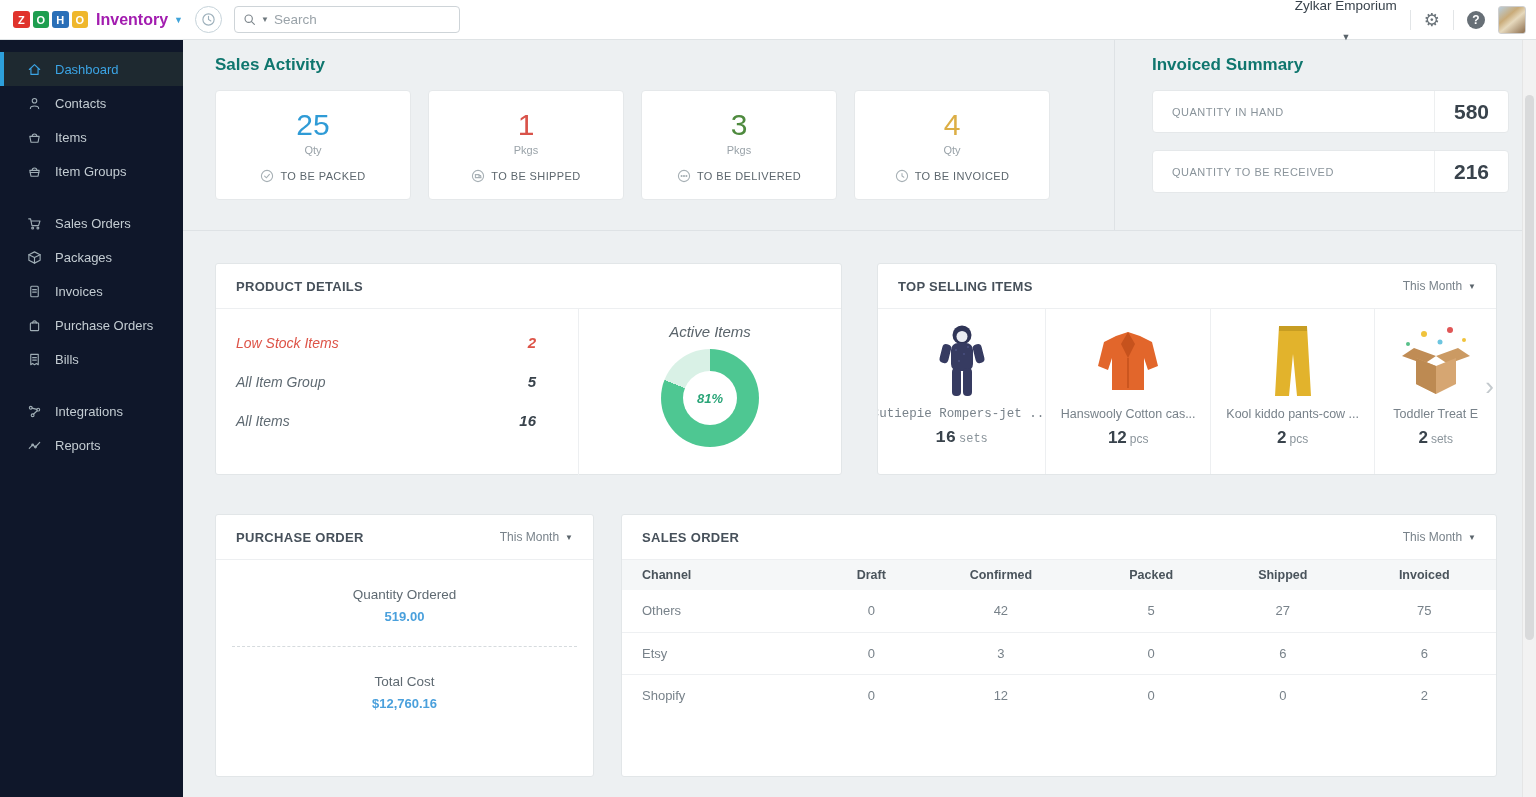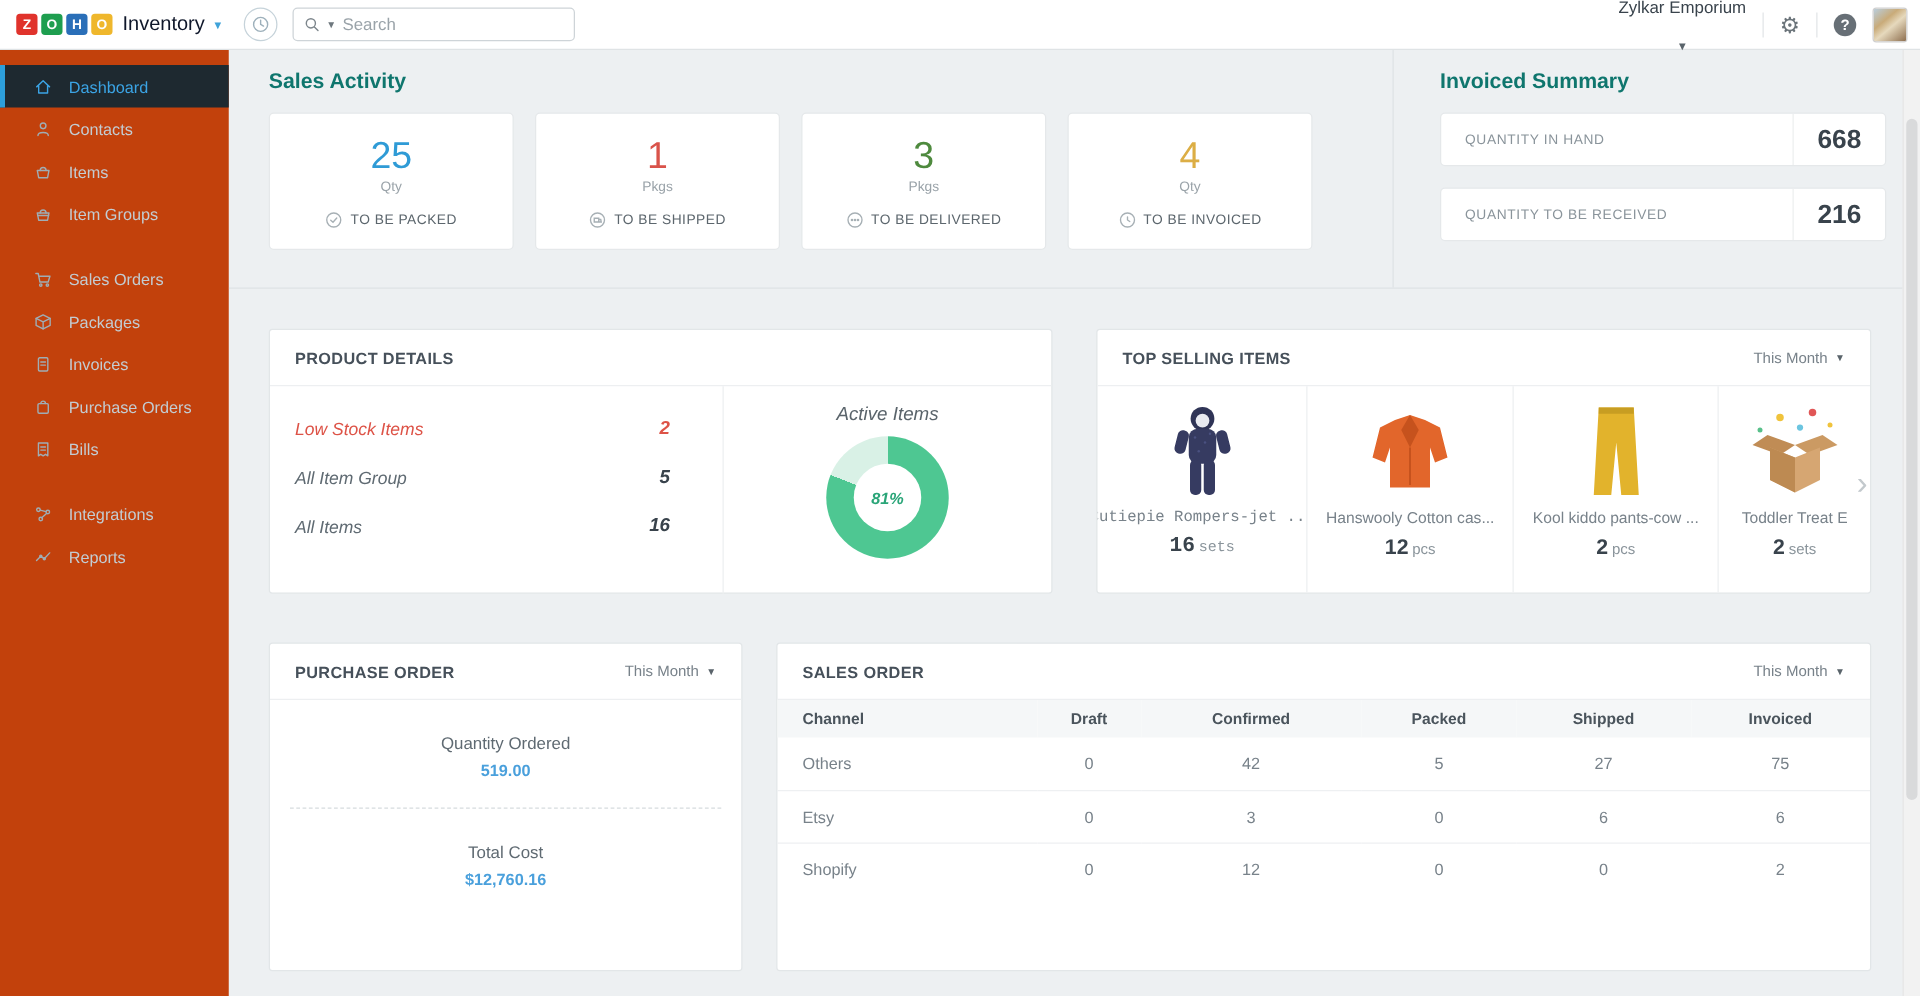--- a/index.html
+++ b/index.html
@@ -3,38 +3,38 @@
 <meta charset="utf-8">
 <style>
   * { margin:0; padding:0; box-sizing:border-box; }
   html,body { width:1536px; height:797px; overflow:hidden; }
   body { font-family:"Liberation Sans", sans-serif; background:#edf0f2; color:#39434c; }
 
   
   .topbar { height:40px; background:#fff; border-bottom:1px solid #dfe3e5; display:flex; align-items:center; position:relative; z-index:5; }
   .brand { width:183px; min-width:183px; padding-left:13px; display:flex; align-items:center; gap:2px; }
   .logo-letter { width:17px; height:17px; border-radius:3px; color:#fff; font-size:11px; font-weight:bold; display:flex; align-items:center; justify-content:center; margin-right:1px; }
-  .product-name { font-size:16px; font-weight:normal; color:#0f172a; margin-left:5px; }
+  .product-name { font-size:16px; font-weight:bold; color:#a21caf; margin-left:5px; }
   .brand .caret { color:#3fa3d9; font-size:9px; margin-left:4px; }
   .history-btn { width:27px; height:27px; border:1px solid #c6d3da; border-radius:50%; display:flex; align-items:center; justify-content:center; color:#9db0bb; margin-left:12px; background:#fff; }
   .search-box { width:226px; height:27px; border:1px solid #ced4d8; border-radius:4px; background:#fff; display:flex; align-items:center; padding:0 8px; margin-left:12px; gap:5px; }
   .search-box .caret { color:#6e787e; font-size:8px; }
   .search-box input { border:none; outline:none; flex:1; font-size:13.5px; font-family:"Liberation Sans", sans-serif; color:#6d28d9; background:transparent; }
   .search-box input::placeholder { color:#9aa3a9; }
   .topbar-right { margin-left:auto; display:flex; align-items:center; padding-right:10px; }
   .org-switch { display:flex; align-items:center; gap:19px; font-size:13.5px; color:#39434c;flex-direction:column; }
   .org-switch .caret { color:#5a646b; font-size:9px; }
   .tb-divider { width:1px; height:20px; background:#e2e5e7; margin:0 13px; }
   .gear-btn { font-size:18px; color:#6b747a; line-height:1; }
   .help-btn { width:18px; height:18px; border-radius:50%; background:#676f76; color:#fff; font-size:12px; font-weight:bold; display:flex; align-items:center; justify-content:center; }
   .avatar { width:28px; height:28px; border-radius:3px; margin-left:13px; background:linear-gradient(140deg,#b9cede 0%,#c9ab79 35%,#e6d9bd 55%,#8d6e4e 100%); border:1px solid #cfcfcf; }
 
   
   .app { display:flex; height:757px; }
-  .sidebar { width:183px; min-width:183px; background:#c2410c; padding-top:12px; }
+  .sidebar { width:183px; min-width:183px; background:#0f172a; padding-top:12px; }
   .side-item { height:34px; display:flex; align-items:center; padding-left:23px; gap:13px; font-size:13px; color:#c3ccd2; cursor:pointer; border-left:4px solid transparent; }
   .side-item svg { width:15px; height:15px; stroke:#9fadb5; fill:none; stroke-width:1.2; stroke-linecap:round; stroke-linejoin:round; flex:none; }
   .side-item.active { background:#1e2930; border-left-color:#2d9fdb; color:#3ba4e5; }
   .side-item.active svg { stroke:#3ba4e5; }
   .side-gap { height:18px; }
 
   .main { flex:1; position:relative; overflow:hidden; }
   .scrollbar { position:absolute; right:0; top:0; bottom:0; width:14px; background:#f2f2f2; border-left:1px solid #e5e5e5; }
   .scroll-thumb { position:absolute; left:2px; right:2px; top:55px; height:545px; background:#d9dadb; border-radius:7px; }
 
@@ -287,21 +287,21 @@
             </div>
           </div>
 
         </div>
       </section>
 
       <section class="inventory-summary">
         <h2 class="section-title">Invoiced Summary</h2>
         <div class="is-row">
           <span class="is-label">QUANTITY IN HAND</span>
-          <span class="is-value">668</span>
+          <span class="is-value">580</span>
         </div>
         <div class="is-row">
           <span class="is-label">QUANTITY TO BE RECEIVED</span>
           <span class="is-value">216</span>
         </div>
       </section>
     </div>
 
     <div class="content">
 

